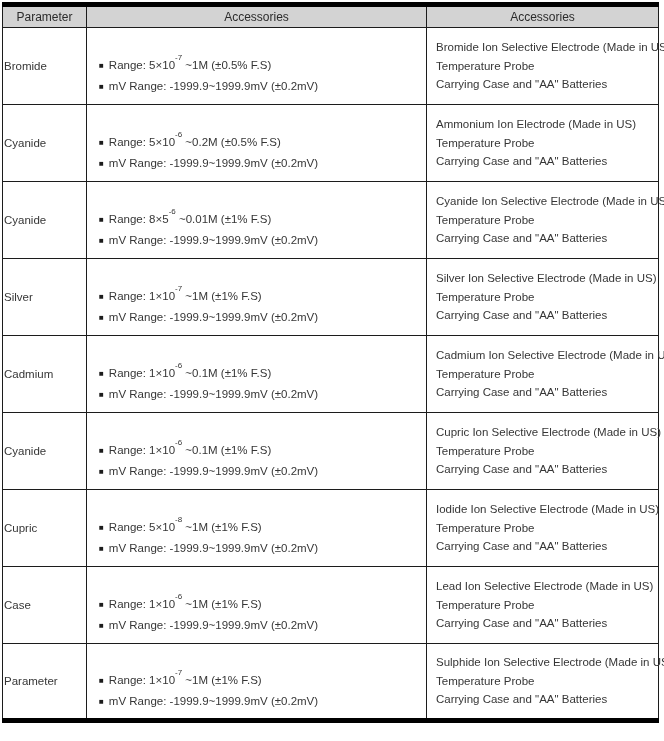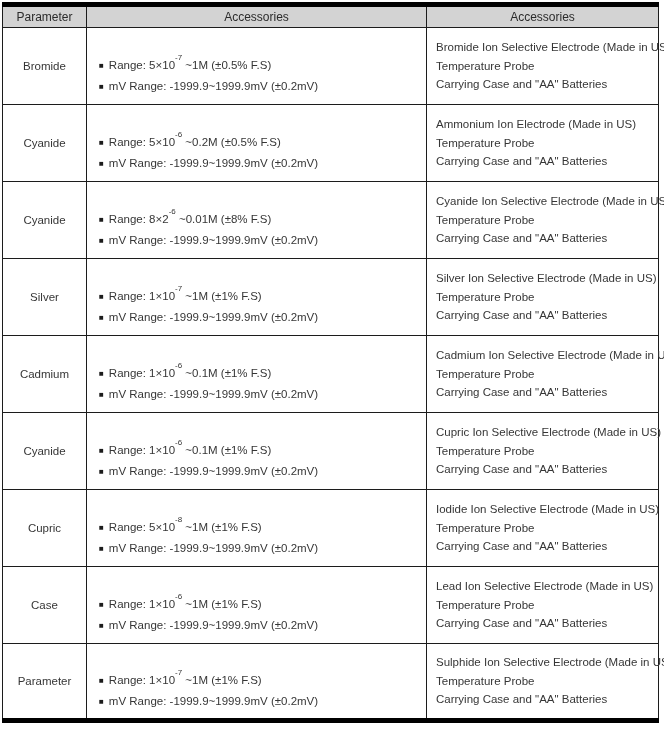--- a/index.html
+++ b/index.html
@@ -39,21 +39,20 @@
     height: 23px;
     background: #d3d3d3;
     font-weight: 400;
     font-size: 12px;
     color: #2b2b2b;
     text-align: center;
     vertical-align: middle;
   }
   td { height: 77px; vertical-align: middle; }
   td.param-cell {
-    text-align: center;
     font-size: 11.5px;
     color: #363636;
   }
   td.desc-cell {
     padding: 16px 0 0 12px;
     font-size: 11.5px;
     color: #363636;
   }
   .desc-line {
     line-height: 21px;
@@ -137,21 +136,21 @@
       <div class="acc-line">Carrying Case and "AA" Batteries</div>
     </td>
   </tr>
 
   <tr>
     <td class="param-cell">
       <span>Cyanide</span>
     </td>
     <td class="desc-cell">
       <div class="desc-line">
-        <span class="bullet">■</span><span>Range: 8×2</span><sup class="exp">-6</sup><span> ~0.01M (±8% F.S)</span>
+        <span class="bullet">■</span><span>Range: 8×5</span><sup class="exp">-6</sup><span> ~0.01M (±1% F.S)</span>
       </div>
       <div class="desc-line">
         <span class="bullet">■</span><span>mV Range: -1999.9~1999.9mV (±0.2mV)</span>
       </div>
     </td>
     <td class="acc-cell">
       <div class="acc-line">Cyanide Ion Selective Electrode (Made in US)</div>
       <div class="acc-line">Temperature Probe</div>
       <div class="acc-line">Carrying Case and "AA" Batteries</div>
     </td>

